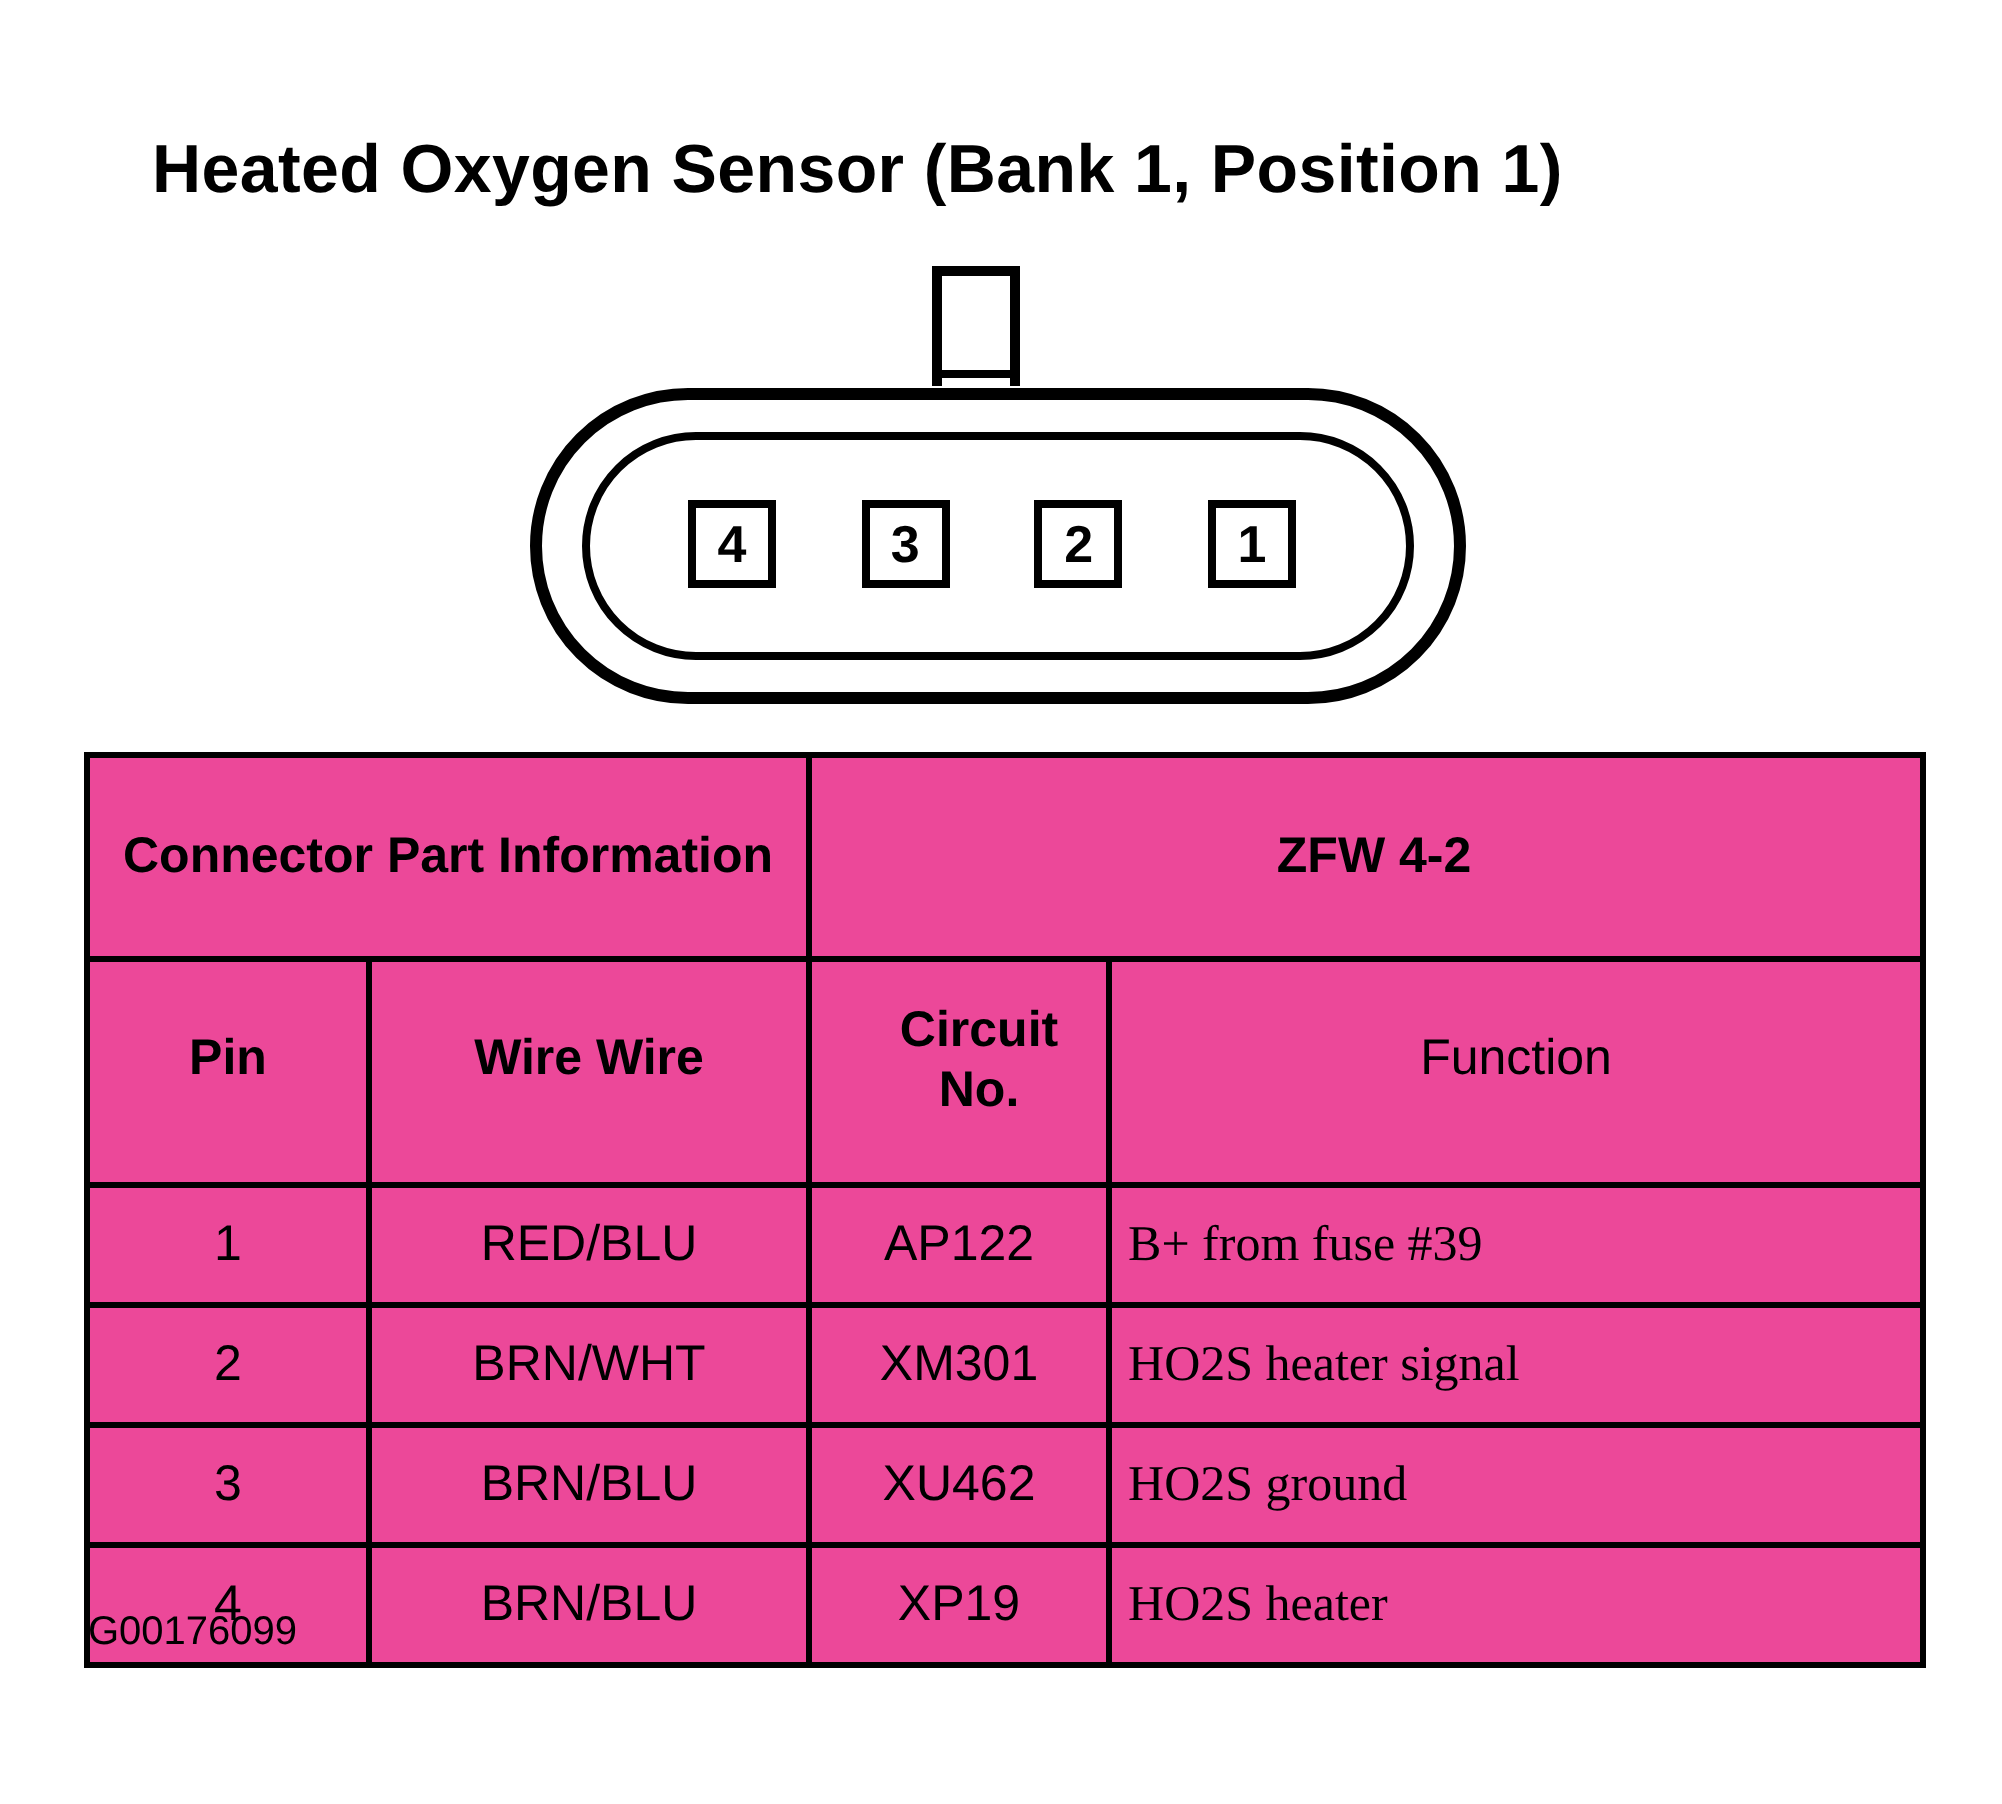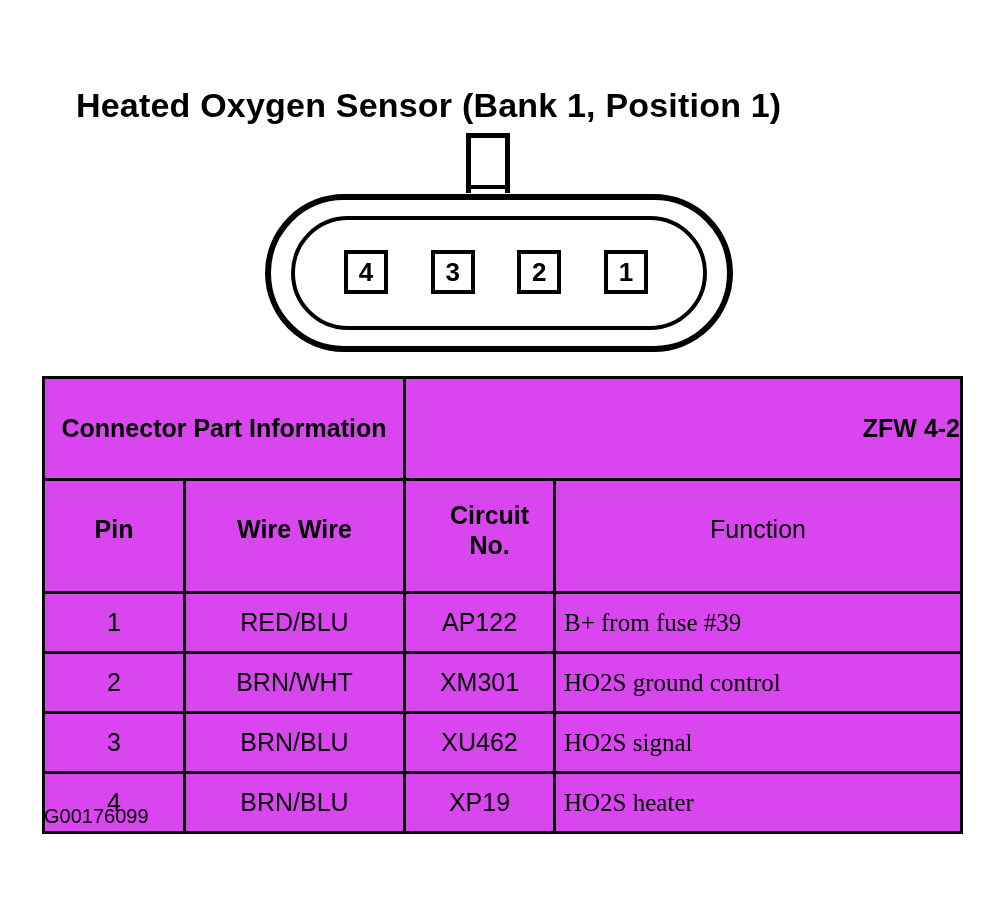--- a/index.html
+++ b/index.html
@@ -13,21 +13,21 @@
     position: relative;
     font-family: "Liberation Sans", sans-serif;
     color: #000000;
     overflow: hidden;
   }
 
   
   #page-title {
     position: absolute;
     left: 76px;
-    top: 88px;
+    top: 68px;
     font-size: 34px;
     font-weight: bold;
     letter-spacing: 0.2px;
     white-space: nowrap;
     line-height: 1;
     text-align: right;
   }
 
   
   #connector-diagram {
@@ -107,21 +107,21 @@
   }
 
   
   #connector-table {
     position: absolute;
     left: 42px;
     top: 376px;
     width: 918px;
     border-collapse: collapse;
     table-layout: fixed;
-    background: #d946ef;
+    background: #ec4899;
   }
   #connector-table td {
     border: 3px solid #000;
     padding: 0;
     vertical-align: middle;
     font-size: 25px;
     line-height: 1.1;
   }
   
   .col-pin      { width: 141px; }
@@ -132,21 +132,21 @@
   
   .cell-cpi-label {
     height: 99px;
     text-align: center;
     font-weight: bold;
     font-size: 25px;
     line-height: 1.35;
   }
   .cell-cpi-value {
     height: 99px;
-    text-align: right;
+    text-align: center;
     font-weight: bold;
     font-size: 25px;
     padding-left: 8px !important;
   }
 
   
   .cell-colhead {
     height: 98px;
     text-align: center;
     font-weight: bold;
@@ -225,27 +225,27 @@
     <tr>
       <td class="cell-data">1</td>
       <td class="cell-data">RED/BLU</td>
       <td class="cell-data">AP122</td>
       <td class="cell-data left">B+ from fuse #39</td>
     </tr>
     <tr>
       <td class="cell-data">2</td>
       <td class="cell-data">BRN/WHT</td>
       <td class="cell-data">XM301</td>
-      <td class="cell-data left">HO2S ground control</td>
+      <td class="cell-data left">HO2S heater signal</td>
     </tr>
     <tr>
       <td class="cell-data">3</td>
       <td class="cell-data">BRN/BLU</td>
       <td class="cell-data">XU462</td>
-      <td class="cell-data left">HO2S signal</td>
+      <td class="cell-data left">HO2S ground</td>
     </tr>
     <tr>
       <td class="cell-data">4</td>
       <td class="cell-data">BRN/BLU</td>
       <td class="cell-data">XP19</td>
       <td class="cell-data left">HO2S heater</td>
     </tr>
   </tbody>
 </table>
 

